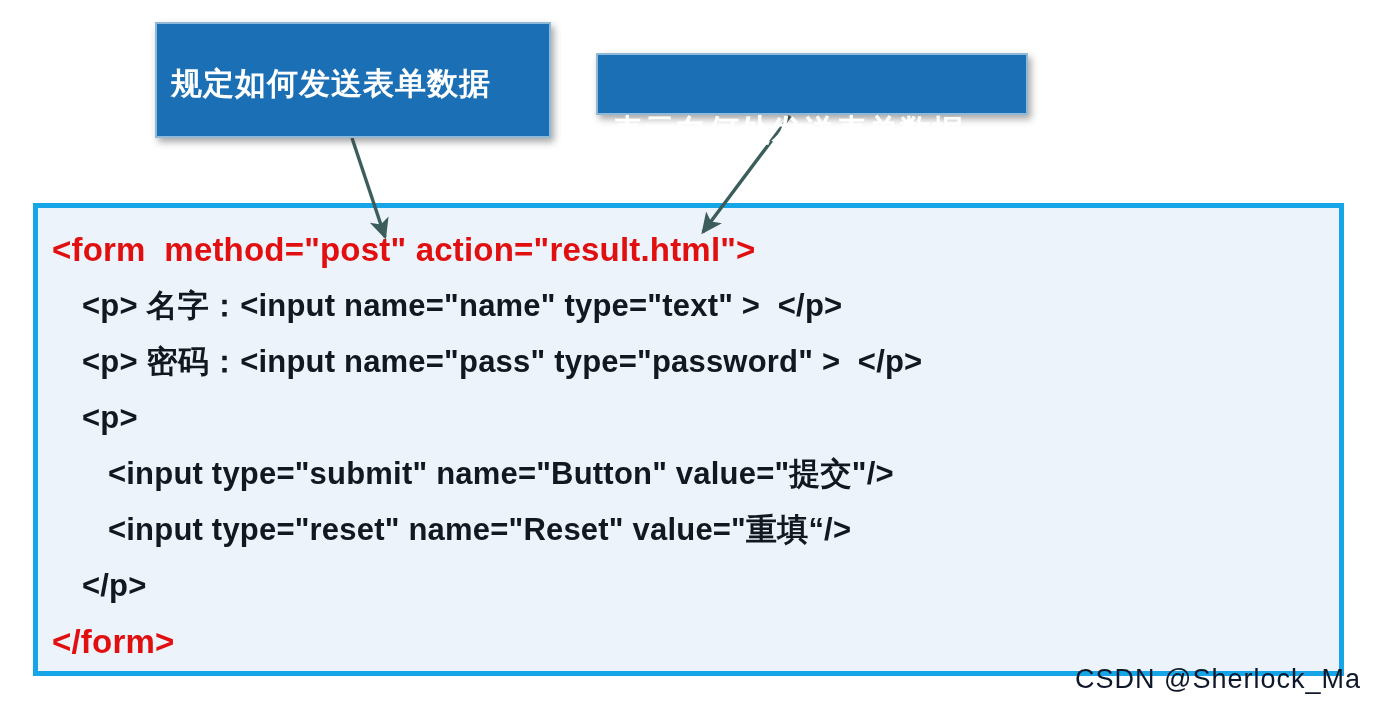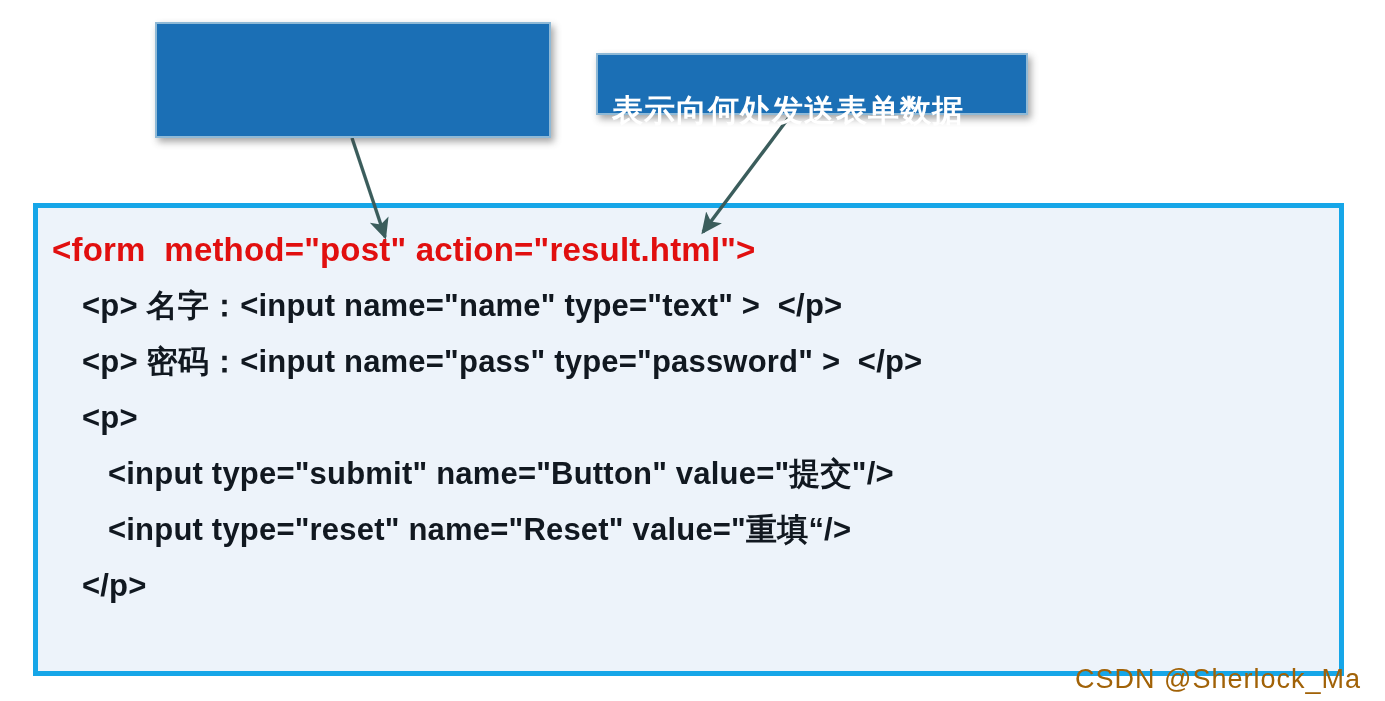--- a/index.html
+++ b/index.html
@@ -39,21 +39,21 @@
     left: 155px;
     top: 22px;
     width: 396px;
     height: 116px;
   }
   #callout-action {
     left: 596px;
     top: 53px;
     width: 432px;
     height: 62px;
-    padding-top: 0;
+    padding-top: 20px;
   }
 
   
   .arrow-layer {
     position: absolute;
     left: 0;
     top: 0;
     width: 1385px;
     height: 701px;
     pointer-events: none;
@@ -86,50 +86,52 @@
   }
   .indent0 { padding-left: 14px; }
   .indent1 { padding-left: 44px; }
   .indent2 { padding-left: 70px; }
 
   
   #watermark {
     position: absolute;
     right: 24px;
     bottom: 6px;
-    color: #a16207;
+    color: #0f172a;
     font-size: 27px;
     font-family: "Liberation Sans", "DejaVu Sans", sans-serif;
     letter-spacing: 1px;
     white-space: pre;
   }
 </style>
 </head>
 <body>
 
 <div id="code-panel">
   <div class="code-line tag indent0">&lt;form  method="post" action="result.html"&gt;</div>
   <div class="code-line indent1">&lt;p&gt; 名字：&lt;input name="name" type="text" &gt;  &lt;/p&gt;</div>
   <div class="code-line indent1">&lt;p&gt; 密码：&lt;input name="pass" type="password" &gt;  &lt;/p&gt;</div>
   <div class="code-line indent1">&lt;p&gt;</div>
   <div class="code-line indent2">&lt;input type="submit" name="Button" value="提交"/&gt;</div>
   <div class="code-line indent2">&lt;input type="reset" name="Reset" value="重填“/&gt;</div>
   <div class="code-line indent1">&lt;/p&gt;</div>
+  <div class="code-line tag indent0">&lt;/form&gt;</div>
 </div>
 
 <svg class="arrow-layer" viewBox="0 0 1385 701" xmlns="http://www.w3.org/2000/svg">
   <defs>
     <marker id="ah" markerWidth="7" markerHeight="7" refX="5.4" refY="3.1" orient="auto" markerUnits="strokeWidth">
       <path d="M0,0.2 L6.2,3.1 L0,6.0 L1.5,3.1 Z" fill="#3b5d5c"></path>
     </marker>
   </defs>
   <line x1="352" y1="138" x2="385" y2="237" stroke="#3b5d5c" stroke-width="3.4" marker-end="url(#ah)"></line>
   <line x1="790" y1="116" x2="703" y2="232" stroke="#3b5d5c" stroke-width="3.4" marker-end="url(#ah)"></line>
 </svg>
 
 <div class="callout" id="callout-method">
+  <div class="line">规定如何发送表单数据</div>
 </div>
 
 <div class="callout" id="callout-action">
   <div class="line">表示向何处发送表单数据</div>
 </div>
 
 <div id="watermark">CSDN @Sherlock_Ma</div>
 
 </body></html>

